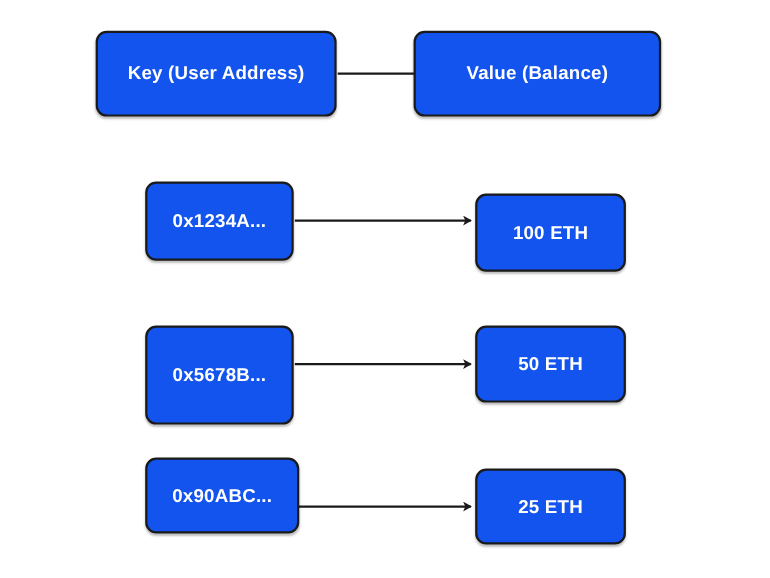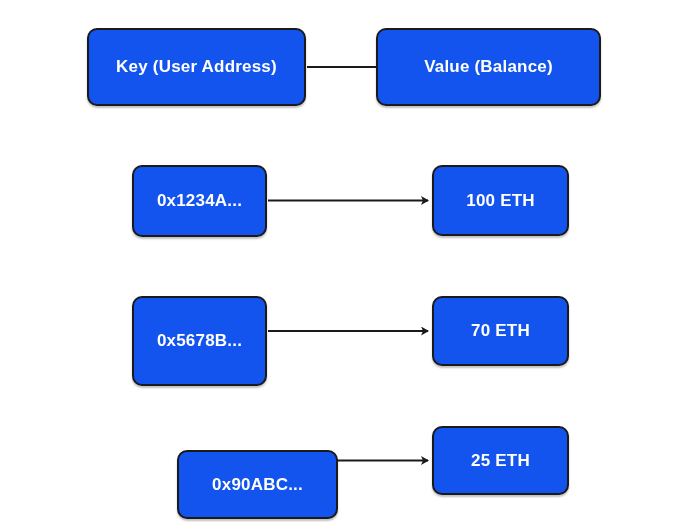--- a/index.html
+++ b/index.html
@@ -30,24 +30,24 @@
     font-size: 17px;
     letter-spacing: 0.2px;
     text-align: center;
     padding: 0 8px;
   }
   
   .node.hdr-key   { left: 87px;  top: 28px;  width: 219px; height: 78px; }
   .node.hdr-value { left: 376px; top: 28px;  width: 225px; height: 78px; }
   
   .node.r0-key    { left: 132px; top: 165px; width: 135px; height: 72px; }
-  .node.r0-value  { left: 432px; top: 165px; width: 137px; height: 71px; }
+  .node.r0-value  { left: 432px; top: 176px; width: 137px; height: 71px; }
   .node.r1-key    { left: 132px; top: 296px; width: 135px; height: 90px; }
   .node.r1-value  { left: 432px; top: 296px; width: 137px; height: 70px; }
-  .node.r2-key    { left: 132px; top: 450px; width: 161px; height: 69px; margin-left: 45px; }
+  .node.r2-key    { left: 132px; top: 416px; width: 140px; height: 69px; }
   .node.r2-value  { left: 432px; top: 426px; width: 137px; height: 69px; }
 
   .arrows {
     position: absolute;
     left: 0; top: 0;
     width: 700px;
     height: 525px;
     pointer-events: none;
   }
 </style>
@@ -79,21 +79,21 @@
     <span>0x1234A...</span>
   </div>
   <div class="node r0-value">
     <span>100 ETH</span>
   </div>
 
   <div class="node r1-key">
     <span>0x5678B...</span>
   </div>
   <div class="node r1-value">
-    <span>70 ETH</span>
+    <span>50 ETH</span>
   </div>
 
   <div class="node r2-key">
     <span>0x90ABC...</span>
   </div>
   <div class="node r2-value">
     <span>25 ETH</span>
   </div>
 
 </div>

